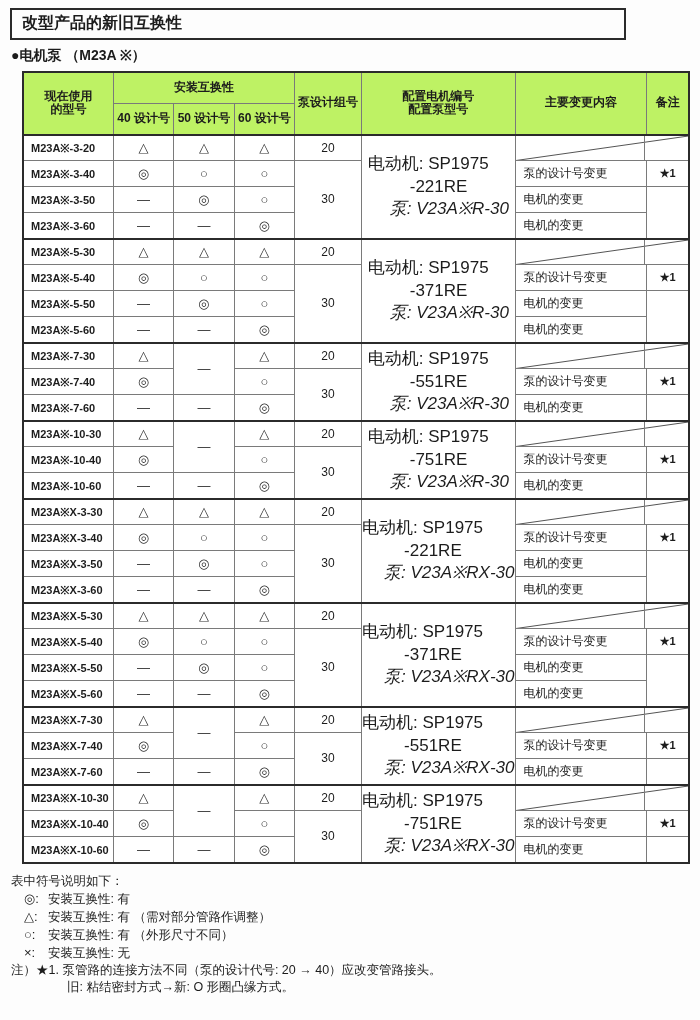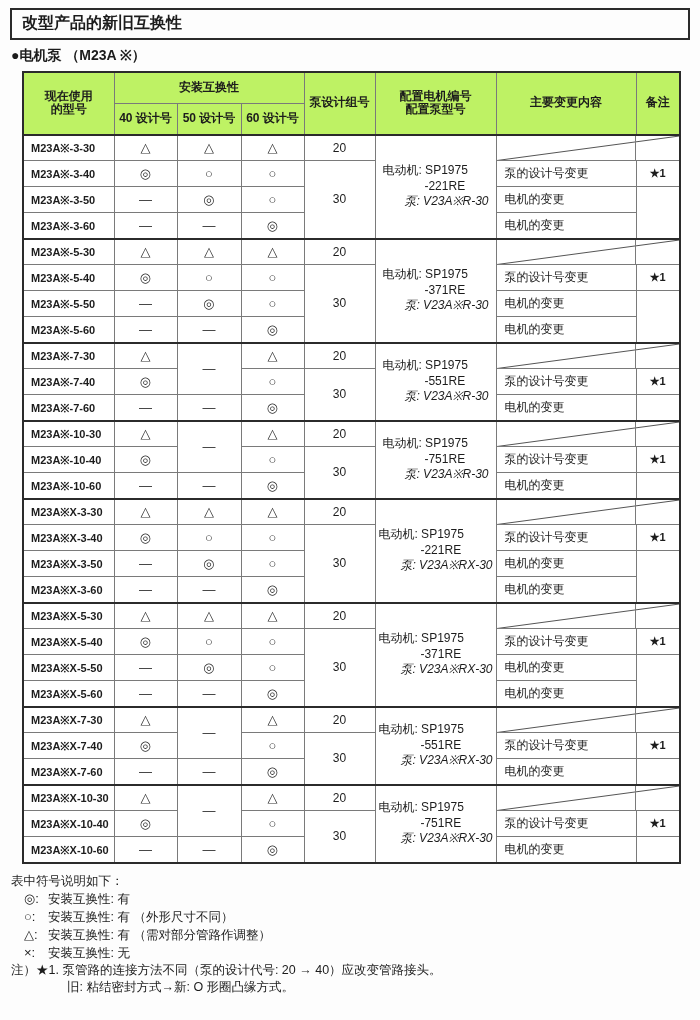--- a/index.html
+++ b/index.html
@@ -6,21 +6,21 @@
   html,body { margin:0; padding:0; }
   body {
     width:700px; height:1020px;
     padding:8px 10px;
     background:#fdfdfd;
     color:#1c1c1c;
     font-family:"Liberation Sans", sans-serif;
     overflow:hidden;
   }
   .title-box {
-    width:680px;
+    width:616px;
     border:2px solid #2b2b2b;
     padding:3px 10px 4px;
     font-size:16px;
     font-weight:bold;
   }
   .subtitle {
     font-size:14px;
     font-weight:bold;
     margin:5px 0 6px 1px;
   }
@@ -53,21 +53,21 @@
   tr.block-start td { border-top:2px solid #2b2b2b; }
   td.model {
     text-align:left;
     padding-left:7px;
     font-weight:bold;
     font-size:11px;
     white-space:nowrap;
   }
   td.sym { font-size:13px; color:#2e2e2e; }
   td.grp { font-size:12px; }
-  td.motor { font-size:12px; }
+  td.motor { font-size:17px; }
   .motor-box { display:inline-block; text-align:left; line-height:1.3; white-space:nowrap; }
   .motor-l2 { padding-left:42px; }
   .motor-l3 { padding-left:22px;font-style:italic; }
   td.chg { text-align:left; padding-left:8px; font-size:12px;margin-left:32px; }
   td.rmk { font-size:11px; font-weight:bold; }
   td.diag { position:relative; padding:0; }
   td.diag svg { position:absolute; left:0; top:0; width:100%; height:100%; display:block; }
   .vdiv { position:absolute; top:0; bottom:0; right:43px; width:1px; background:#7a7a7a; }
   .footer { margin:9px 0 0 1px; font-size:12.5px; line-height:17px; }
   .legend-item { padding-left:13px; }
@@ -102,21 +102,21 @@
     </tr>
     <tr>
       <th>40 设计号</th>
       <th>50 设计号</th>
       <th>60 设计号</th>
     </tr>
   </thead>
   <tbody>
 
     <tr class="block-start">
-      <td class="model">M23A※-3-30</td>
+      <td class="model">M23A※-3-20</td>
       <td class="sym">△</td>
       <td class="sym">△</td>
       <td class="sym">△</td>
       <td class="grp">20</td>
       <td class="motor" rowspan="4">
         <div class="motor-box">
           <div>电动机: SP1975</div>
           <div class="motor-l2">-221RE</div>
           <div class="motor-l3">泵: V23A※R-30</div>
         </div>
@@ -435,18 +435,18 @@
       <td class="chg">电机的变更</td>
       <td class="rmk"></td>
     </tr>
 
   </tbody>
 </table>
 
 <div class="footer">
   <div>表中符号说明如下：</div>
   <div class="legend-item"><span class="legend-sym">◎:</span><span>安装互换性: 有</span></div>
+  <div class="legend-item"><span class="legend-sym">△:</span><span>安装互换性: 有 （需对部分管路作调整）</span></div>
   <div class="legend-item"><span class="legend-sym">○:</span><span>安装互换性: 有 （外形尺寸不同）</span></div>
-  <div class="legend-item"><span class="legend-sym">△:</span><span>安装互换性: 有 （需对部分管路作调整）</span></div>
   <div class="legend-item"><span class="legend-sym">×:</span><span>安装互换性: 无</span></div>
   <div>注）★1. 泵管路的连接方法不同（泵的设计代号: 20 → 40）应改变管路接头。</div>
   <div class="note-l2">旧: 粘结密封方式→新: O 形圈凸缘方式。</div>
 </div>
 
 </body></html>

